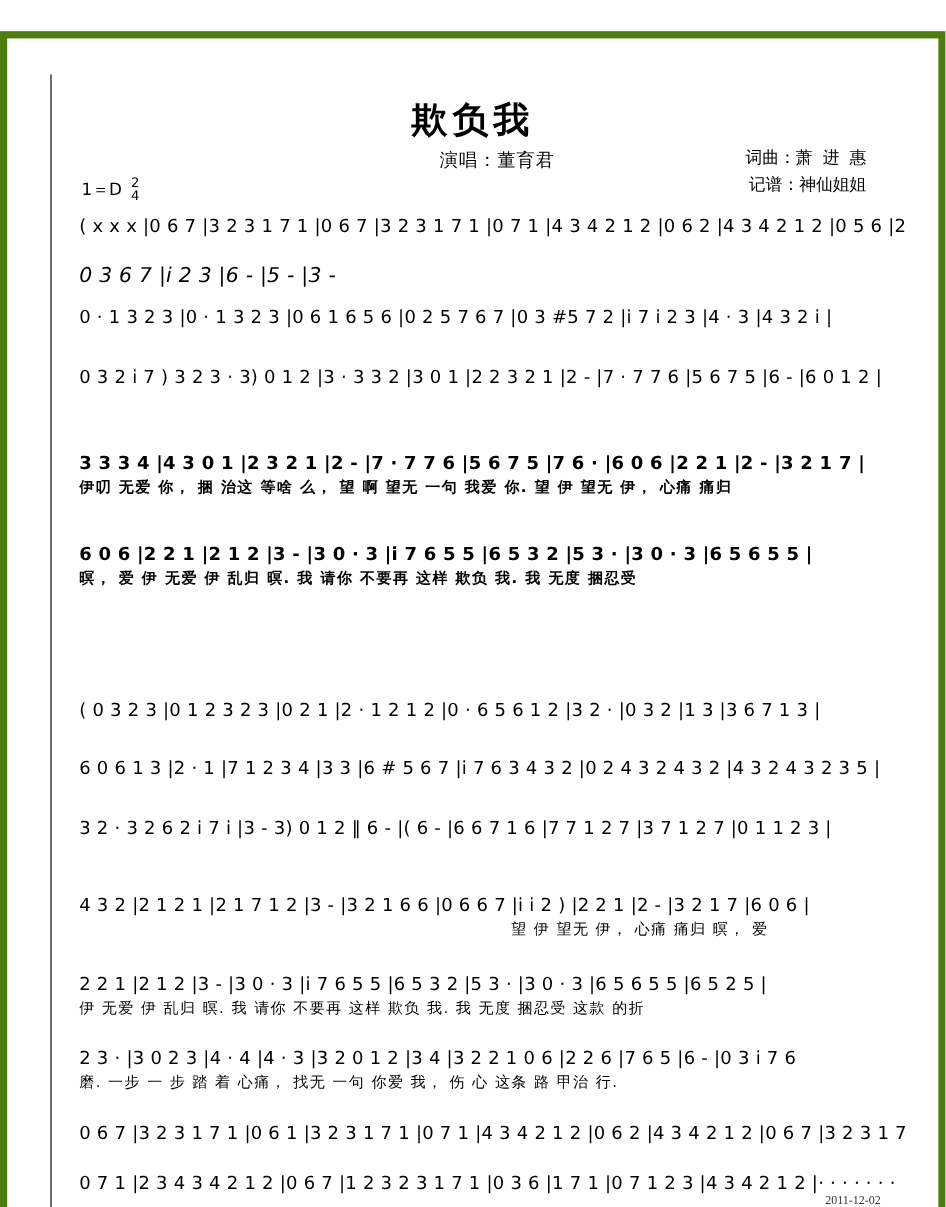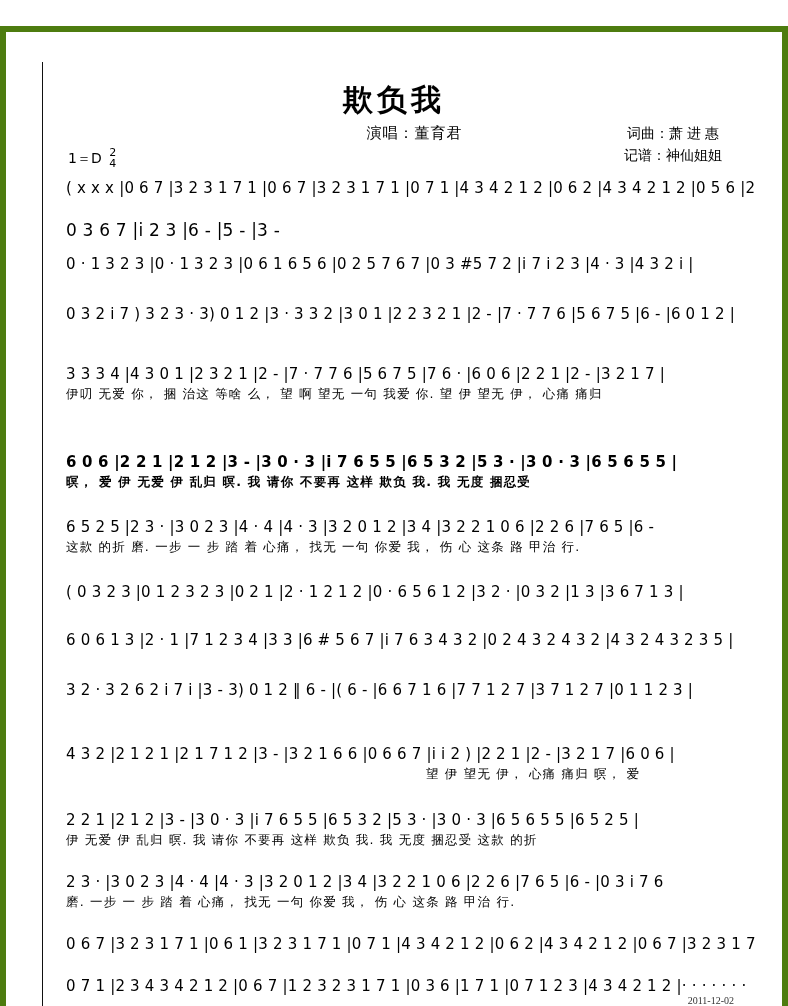--- a/index.html
+++ b/index.html
@@ -50,22 +50,22 @@
     font-family: "DejaVu Sans", sans-serif;
     letter-spacing: 1px;
     padding-left: 41px;
   }
   .credits {
     position: absolute;
     right: 60px;
     top: 90px;
     font-size: 14px;
     line-height: 22px;
-    text-align: center;
-    font-family: Liberation Sans, sans-serif;
+    text-align: right;
+    font-family: Liberation Mono, monospace;
   }
   .keysig {
     position: absolute;
     left: 62px;
     top: 116px;
     font-size: 14px;
     font-family: "DejaVu Sans", sans-serif;
   }
   .keysig .frac {
     display: inline-block;
@@ -135,46 +135,42 @@
     <span class="frac">
       <span class="num">2</span>
       <span class="den">4</span>
     </span>
   </div>
 
   <div class="staff" style="top:146px;">
     <div class="notes small">( x x x |0 6 7 |3 2 3 1 7 1 |0 6 7 |3 2 3 1 7 1 |0 7 1 |4 3 4 2 1 2 |0 6 2 |4 3 4 2 1 2 |0 5 6 |2 1 2 7 6 7 |0 5 7 |4 3 4 2 1 2 |</div>
   </div>
 
-  <div class="staff" style="top:188px;">
+  <div class="staff" style="top:188px;font-style:italic;">
     <div class="notes">0 3   6 7   |i   2 3   |6  -   |5  -   |3  -</div>
   </div>
 
   <div class="staff" style="top:222px;">
     <div class="notes small">0 · 1  3 2 3 |0 · 1  3 2 3 |0 6 1  6 5 6 |0 2 5  7 6 7 |0 3 #5  7 2 |i 7  i  2 3 |4 · 3 |4 3  2 i |</div>
   </div>
 
   <div class="staff" style="top:272px;">
     <div class="notes small">0 3  2 i  7 )   3 2  3 ·   3) 0 1 2 |3 · 3  3 2 |3 0 1 |2 2 3  2 1 |2  - |7 · 7  7 6 |5 6   7 5 |6  - |6 0 1 2 |</div>
   </div>
 
-  <div class="staff" style="top:332px;">
+  <div class="staff" style="top:344px;font-weight:bold;">
     <div class="notes small">3 3  3 4 |4 3 0 1 |2 3  2 1 |2  - |7 · 7  7 6 |5 6  7 5 |7 6 ·  |6 0 6 |2  2 1 |2  - |3 2  1 7 |</div>
     <div class="lyr">伊叨 无爱 你， 捆 治这 等啥 么， 望 啊 望无 一句 我爱 你. 望 伊 望无 伊， 心痛 痛归</div>
   </div>
 
   <div class="staff" style="top:420px;font-weight:bold;">
     <div class="notes small">6  0 6 |2  2 1 |2  1 2 |3  - |3 0 · 3 |i 7  6 5 5 |6 5  3 2 |5 3 · |3 0 · 3 |6 5  6 5 5 |</div>
     <div class="lyr">暝， 爱 伊 无爱 伊 乱归 暝. 我 请你 不要再 这样 欺负 我. 我 无度 捆忍受</div>
   </div>
 
-  <div class="staff" style="top:485px;">
-    <div class="notes small">6 5  2 5 |2  3 · |3  0 2 3 |4 · 4 |4 · 3 |3 2  0 1 2 |3 4 |3 2  2 1 0 6 |2  2 6 |7  6 5 |6  -</div>
-    <div class="lyr">这款 的折 磨. 一步 一 步 踏 着 心痛， 找无 一句 你爱 我， 伤 心 这条 路 甲治 行.</div>
-  </div>
 
   <div class="staff" style="top:550px;">
     <div class="notes small">( 0 3 2  3 |0 1 2  3 2 3 |0 2  1 |2 · 1  2 1 2 |0 · 6  5 6 1 2 |3 2 ·  |0 3 2 |1 3 |3 6 7 1 3 |</div>
   </div>
 
   <div class="staff" style="top:598px;">
     <div class="notes small">6  0 6 1 3 |2 · 1 |7 1 2 3 4 |3 3 |6 # 5 6 7 |i 7 6  3 4 3 2 |0 2 4 3 2 4 3 2 |4 3 2 4 3 2 3 5 |</div>
   </div>
 
   <div class="staff" style="top:648px;">

